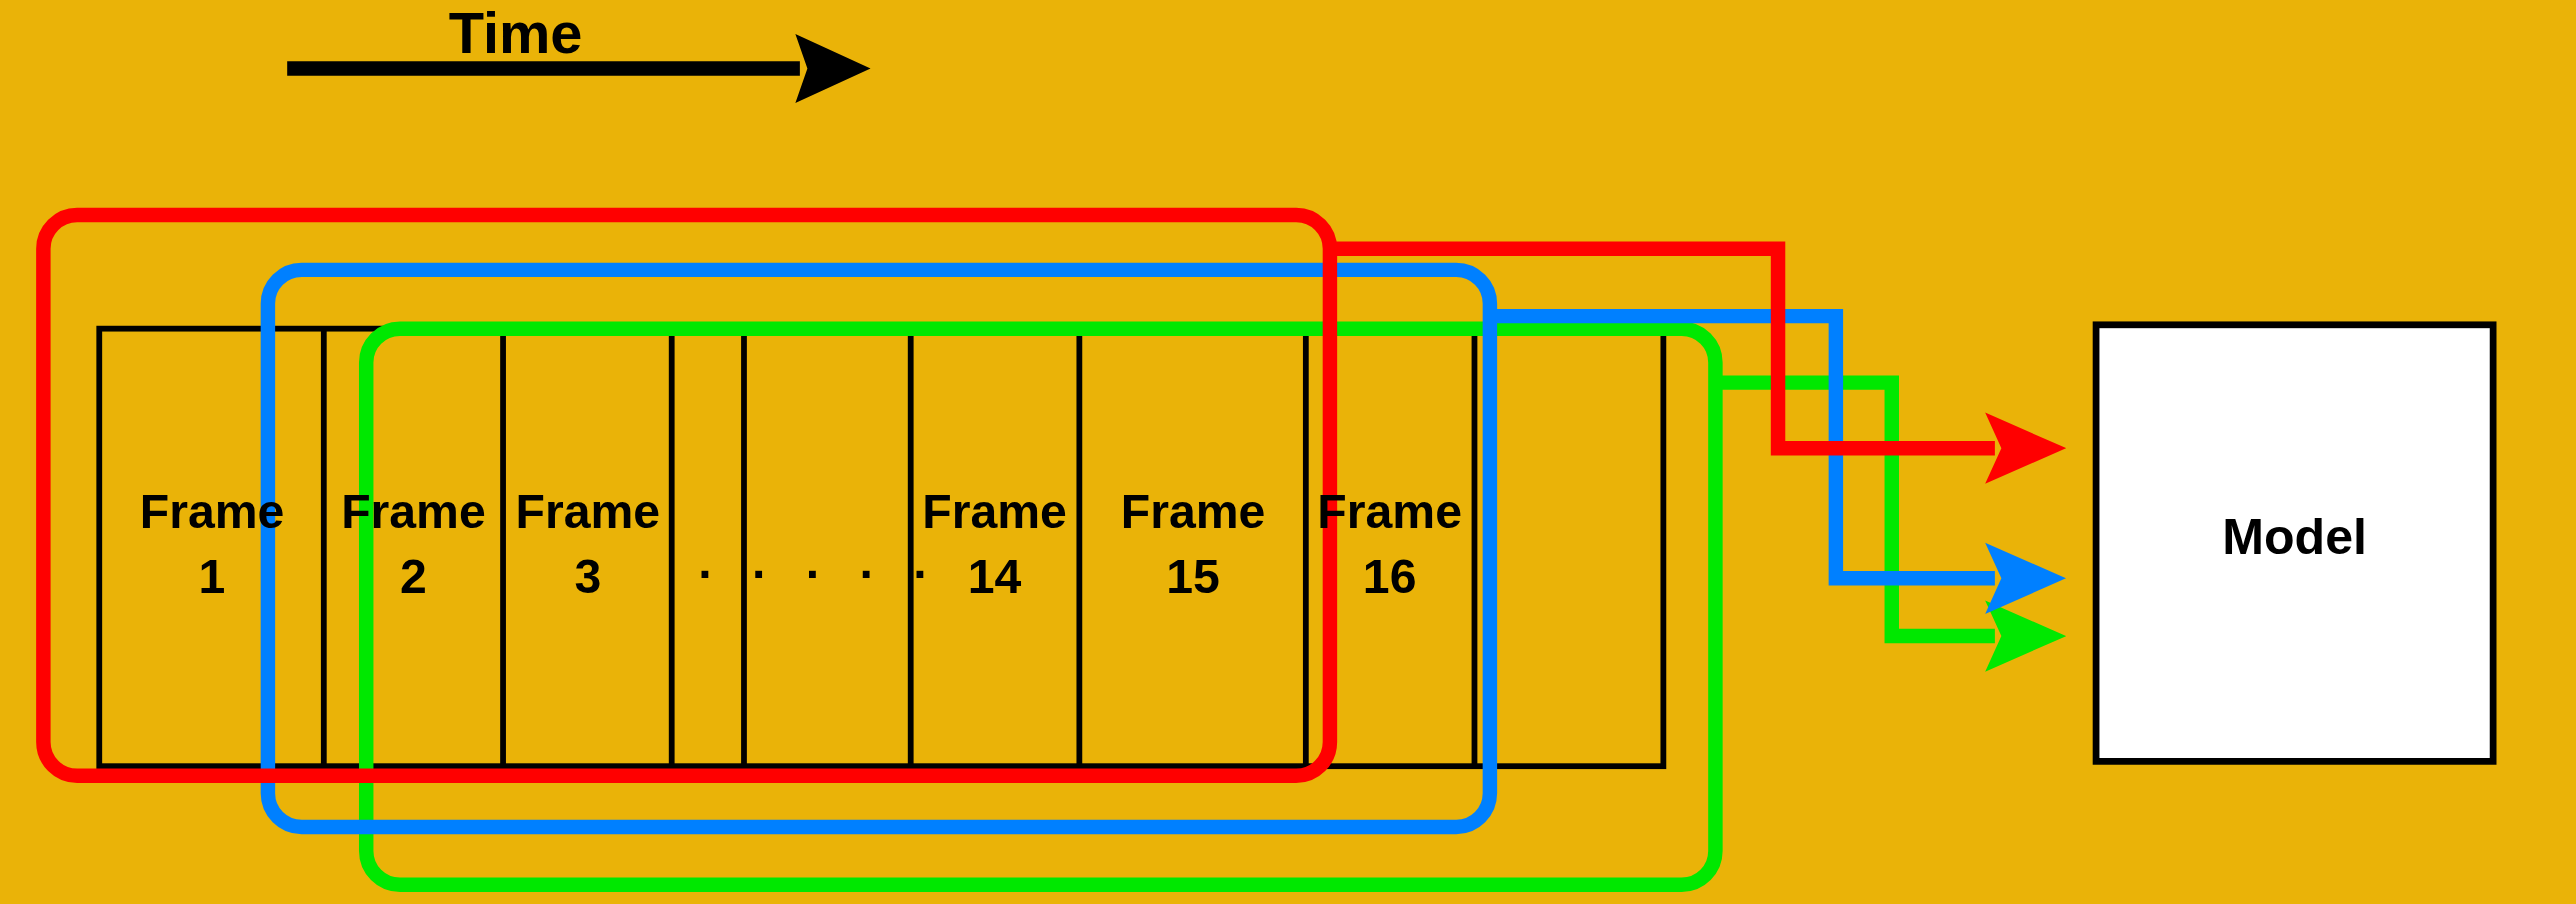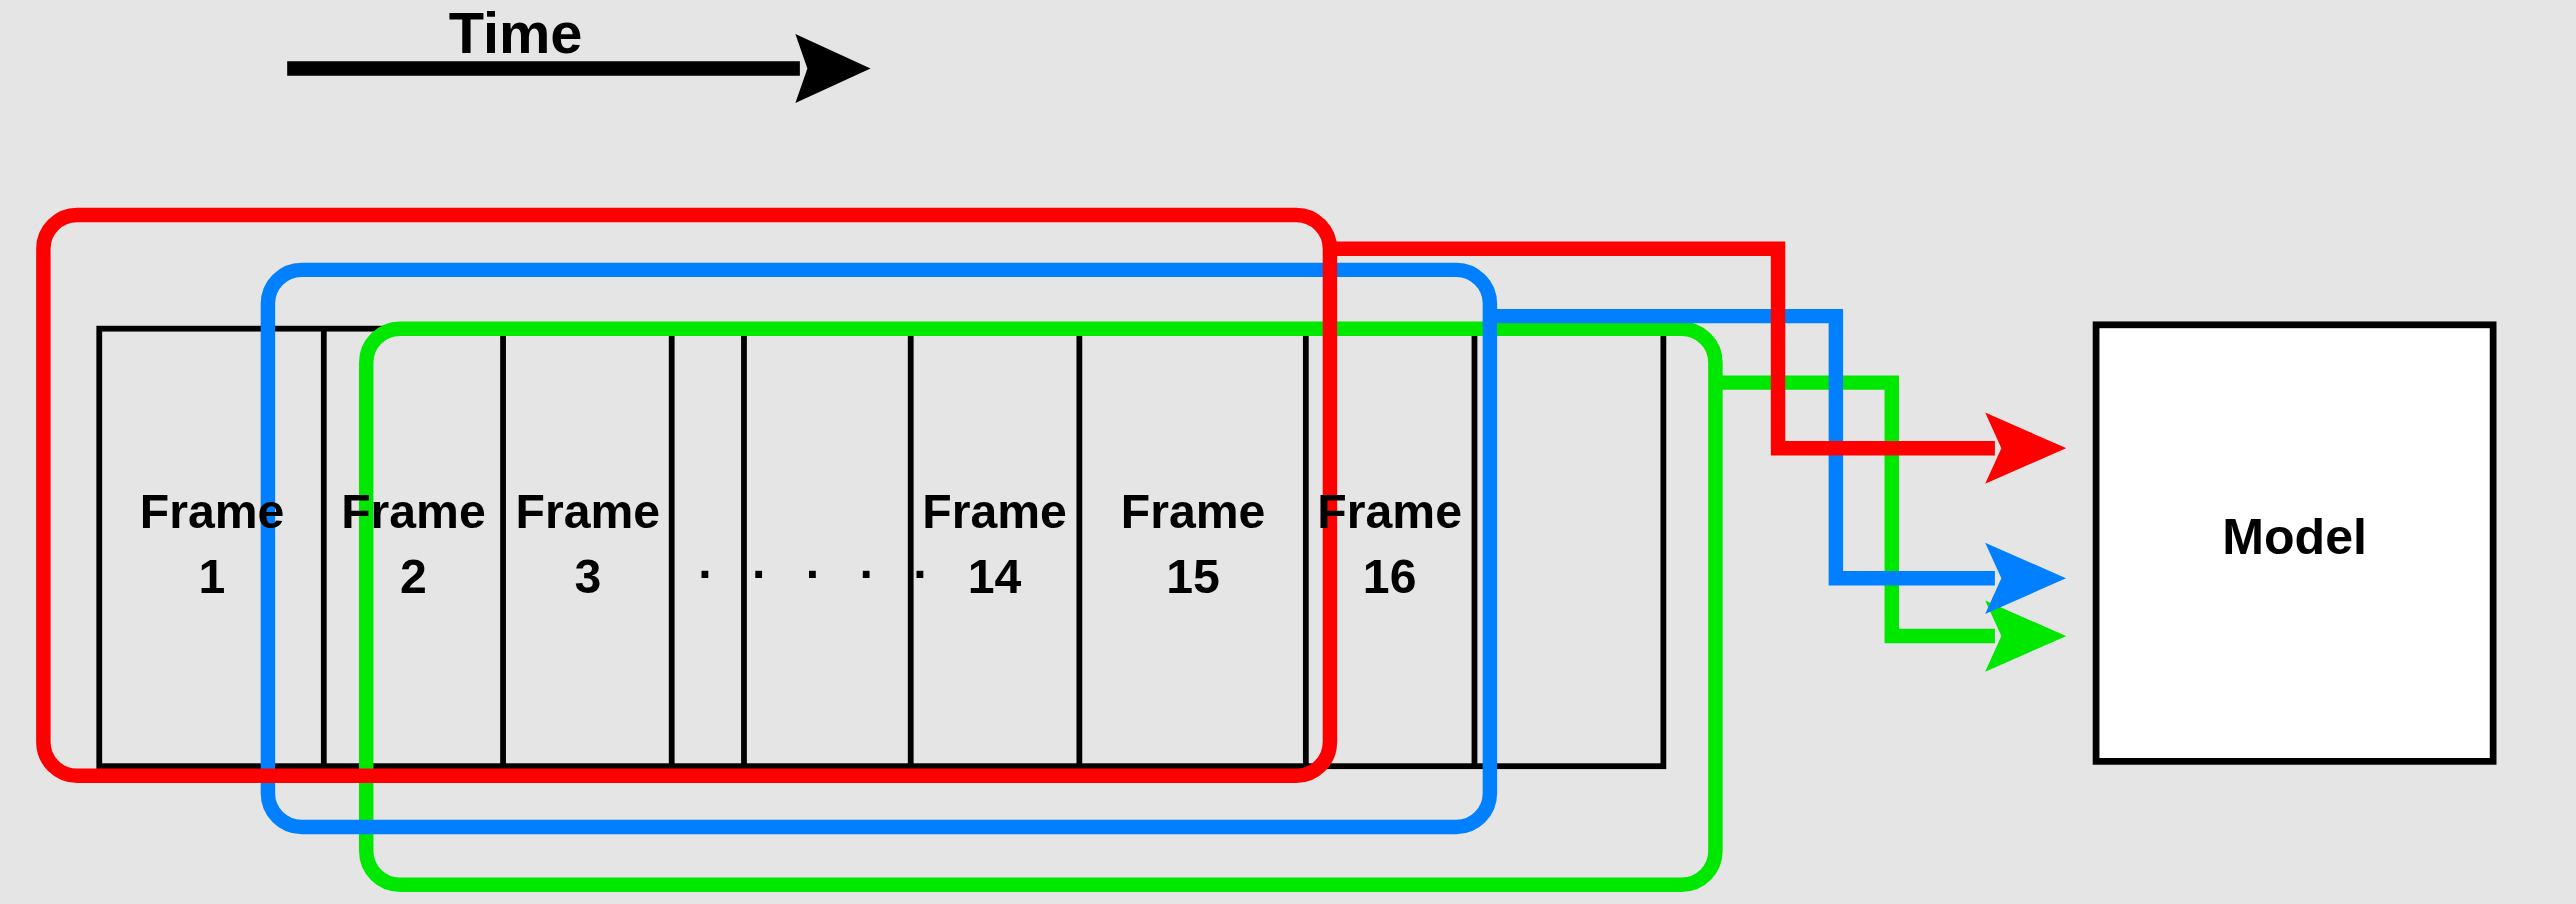--- a/index.html
+++ b/index.html
@@ -8,21 +8,21 @@
     padding: 0;
     background: #ffffff;
   }
   body {
     font-family: "Liberation Sans", sans-serif;
   }
   #canvas {
     position: relative;
     width: 2576px;
     height: 905px;
-    background: #e5e5e5;
+    background: #eab308;
     overflow: hidden;
   }
   #figure-svg {
     position: absolute;
     left: 0;
     top: 0;
     width: 2576px;
     height: 905px;
   }
   .svg-text {

